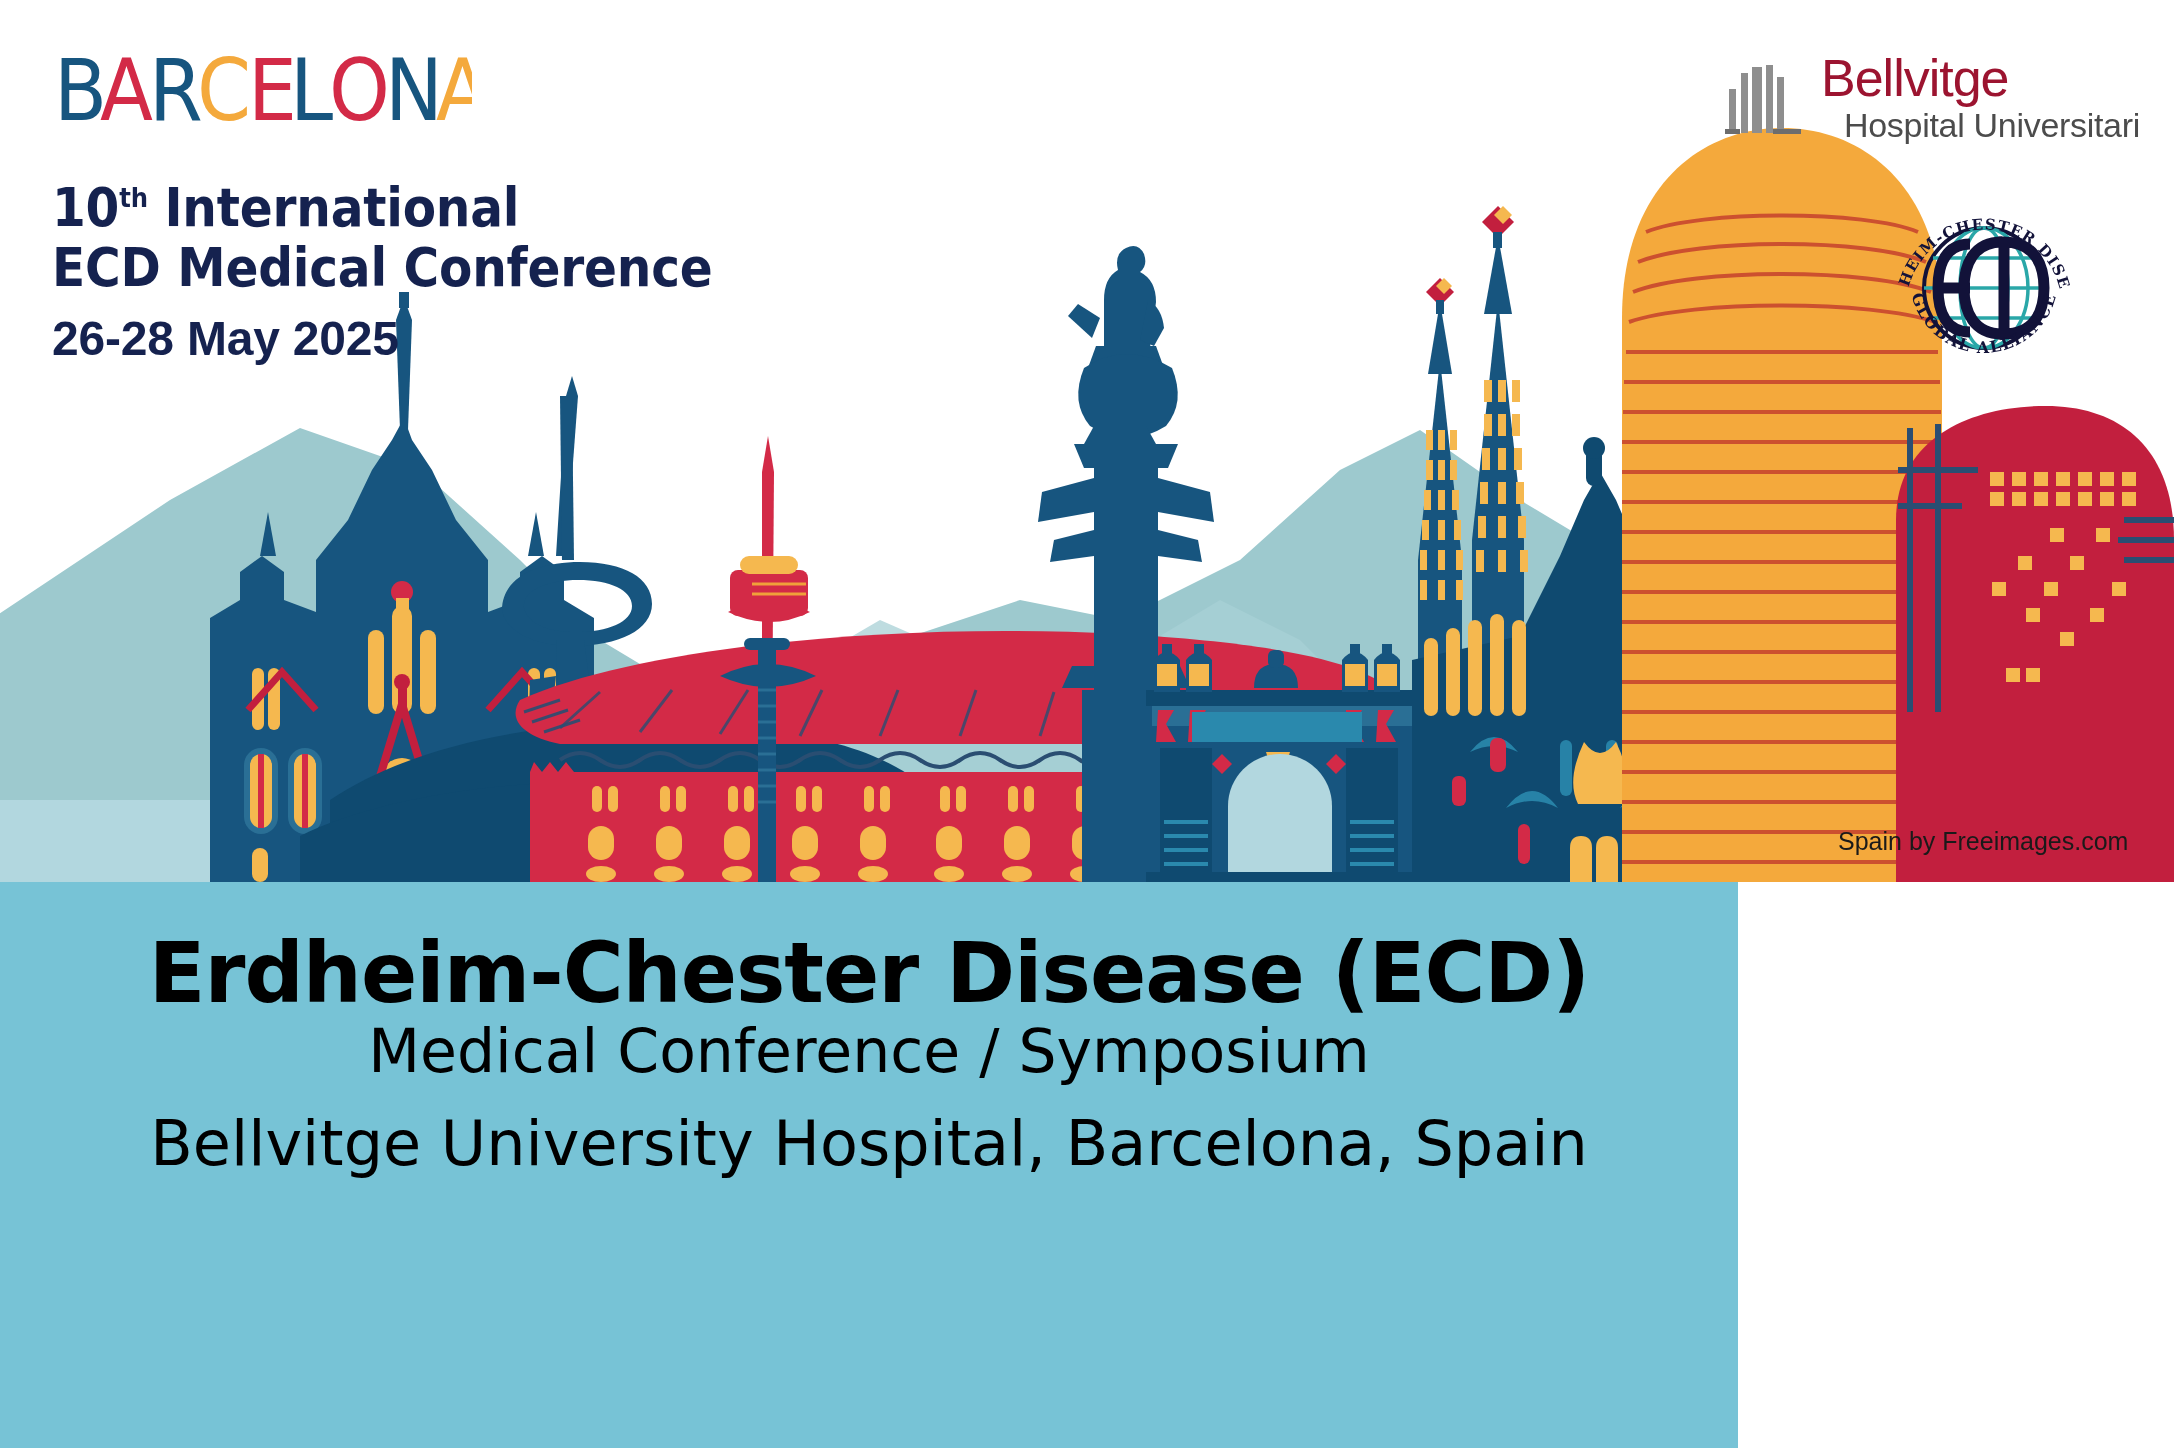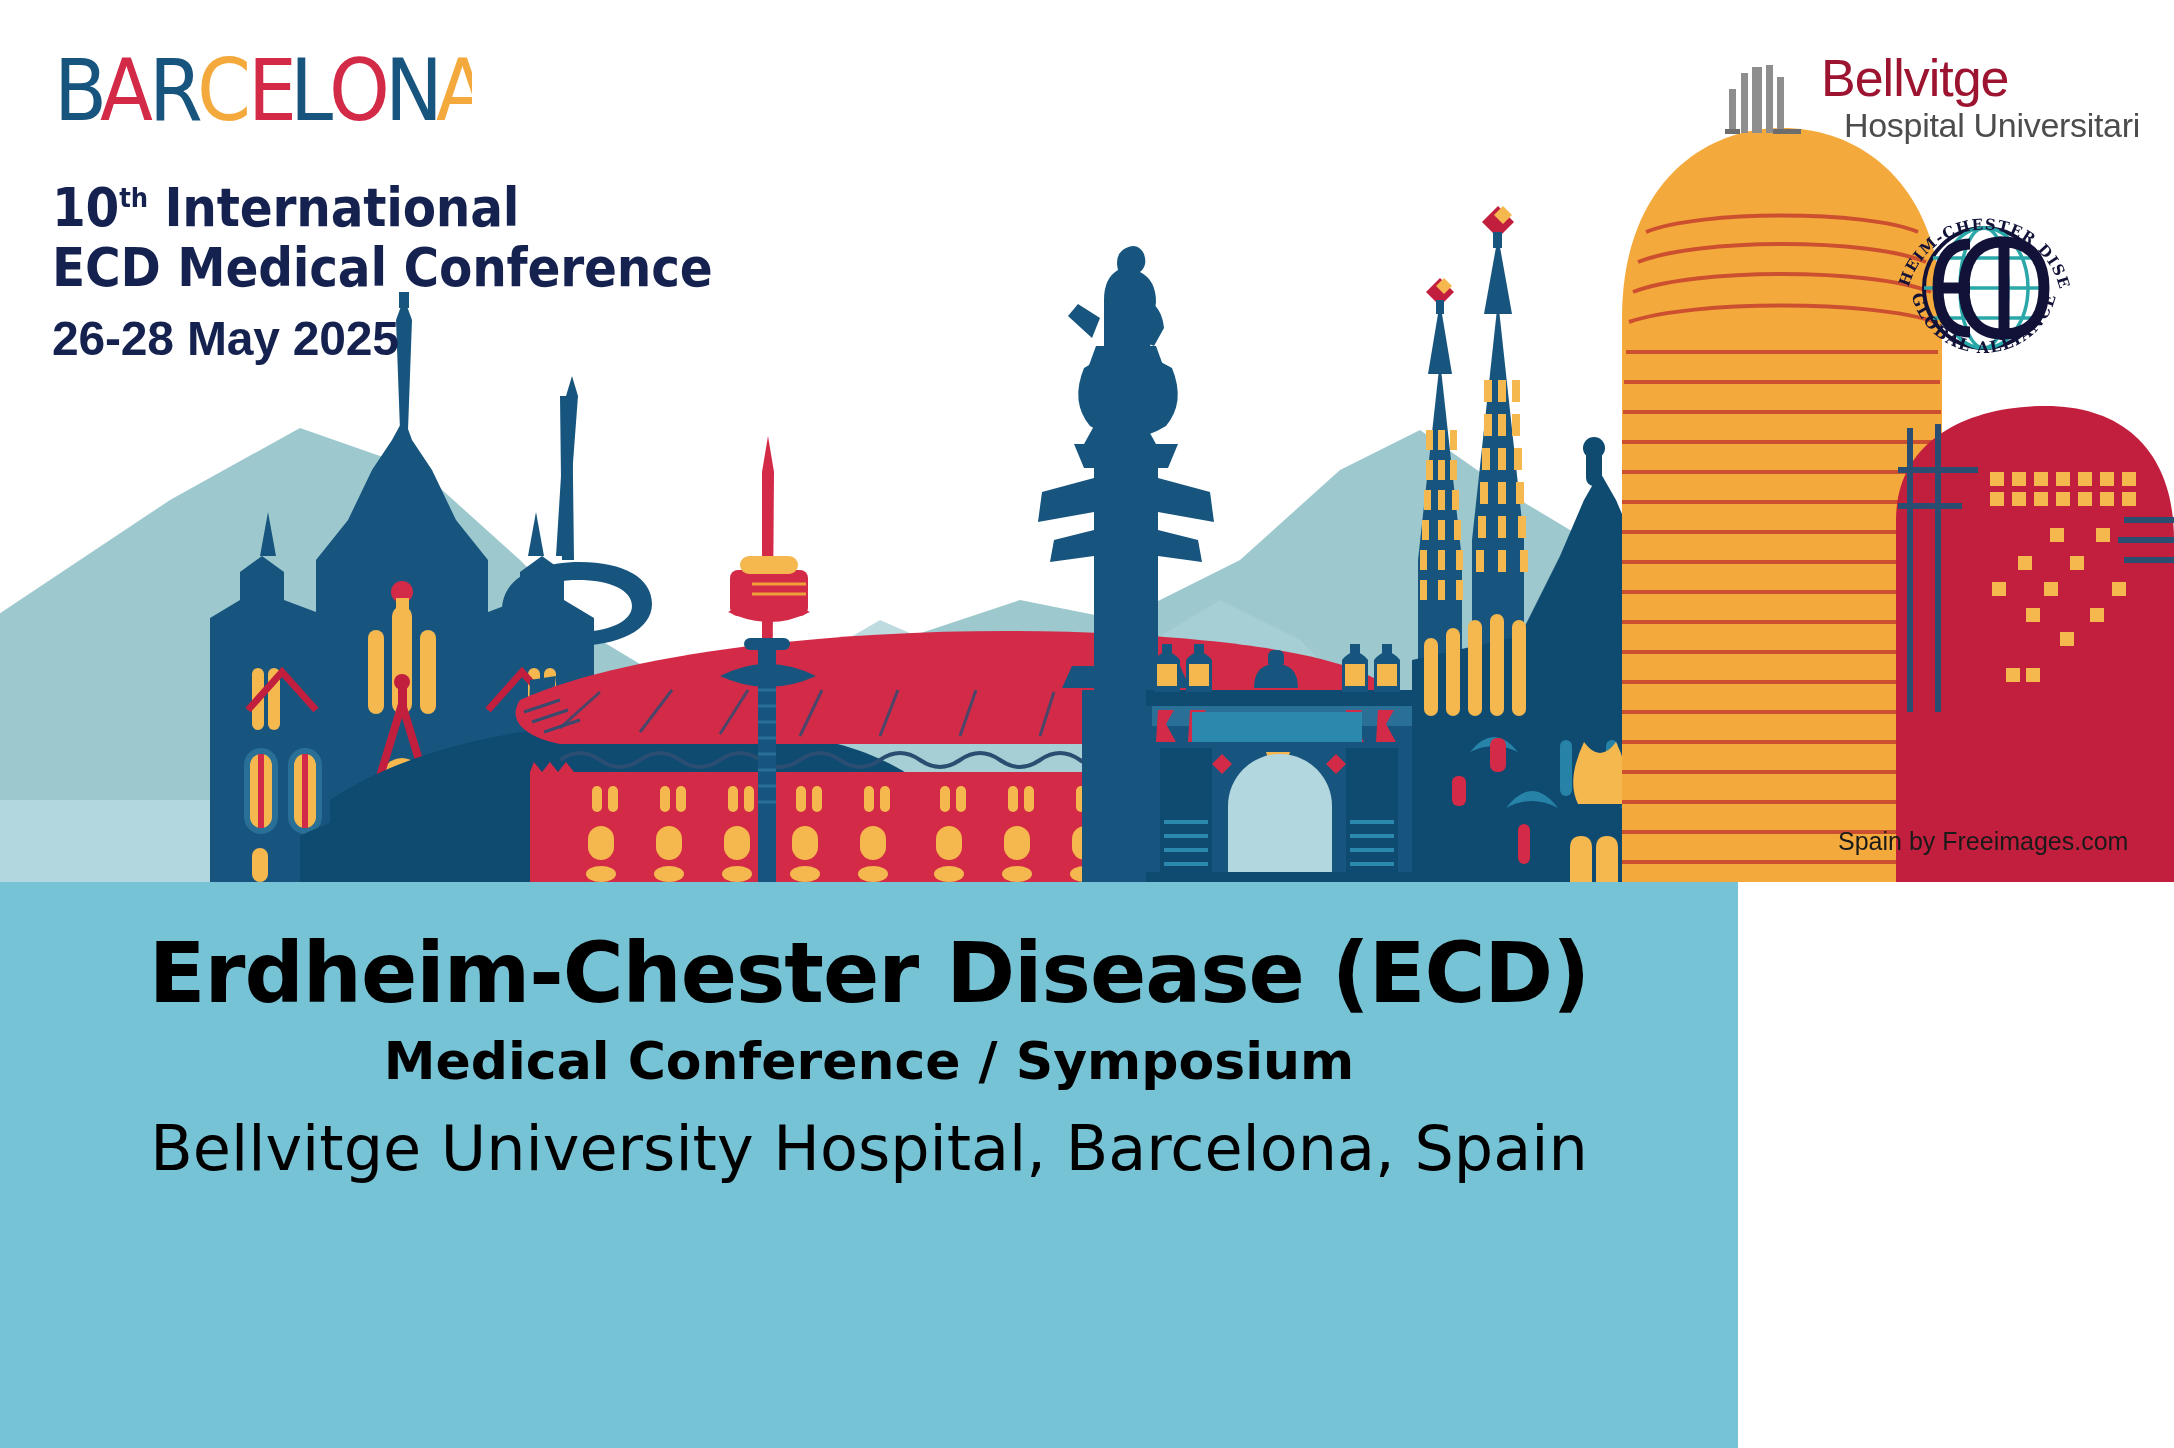--- a/index.html
+++ b/index.html
@@ -107,24 +107,23 @@
     font-family:"DejaVu Sans", sans-serif;
     font-weight:bold;
     font-size:83px;
     letter-spacing:-1px;
     padding-top:48px;
     line-height:1.06;
     white-space:nowrap;
   }
   .ip-sub{
     font-family:"DejaVu Sans", sans-serif;
-    font-weight:700;
-    font-size:52px;
+    font-weight:400;
+    font-size:60px;
     line-height:1.12;
-    margin-top:14px;
     white-space:nowrap;
   }
   .ip-date{
     font-family:"DejaVu Sans", sans-serif;
     font-weight:400;
     font-size:80px;
     line-height:1.12;
     margin-top:6px;
     white-space:nowrap;
   }

